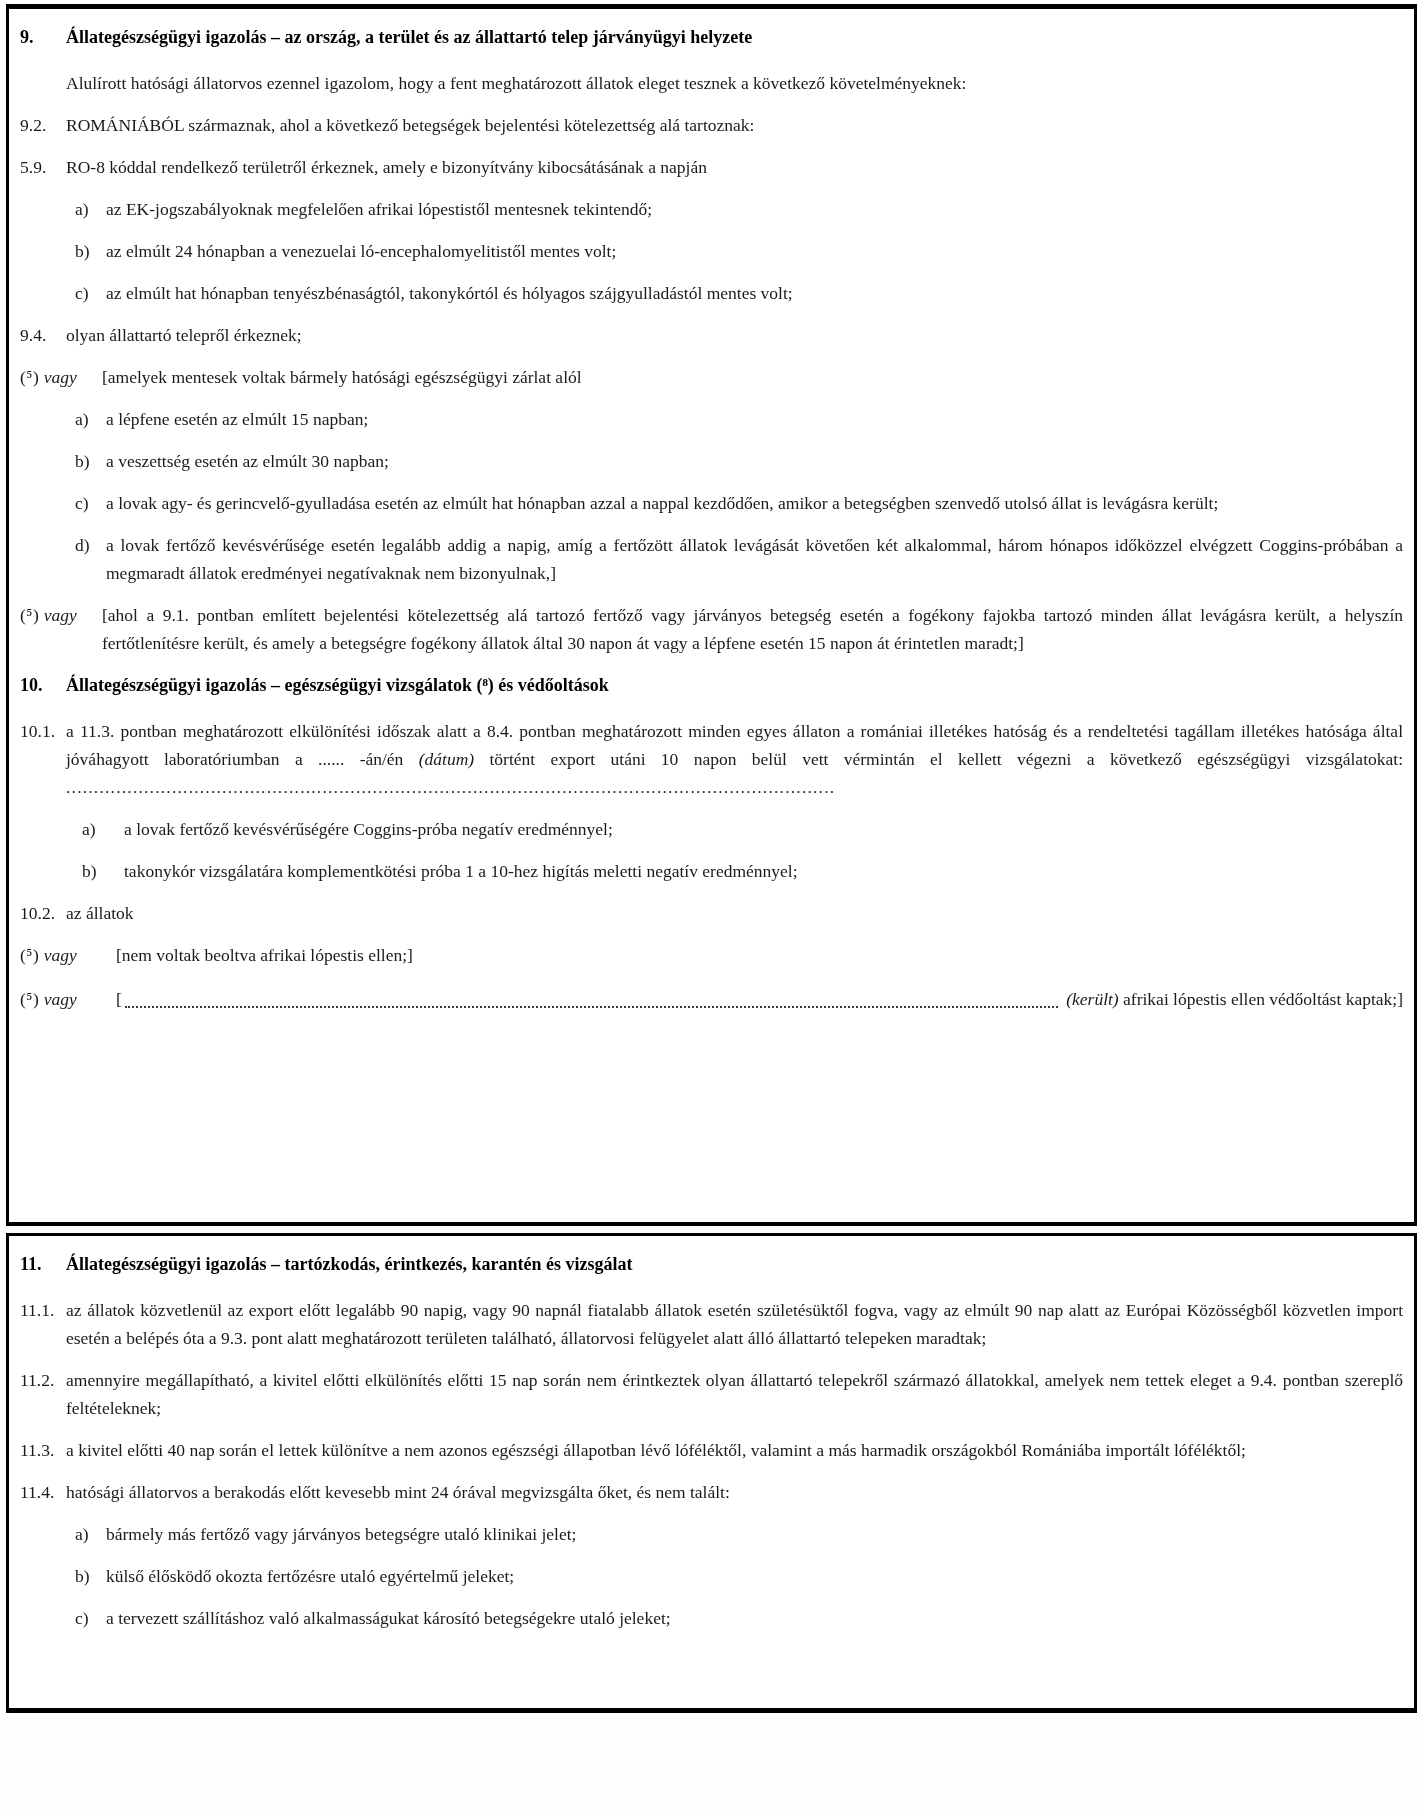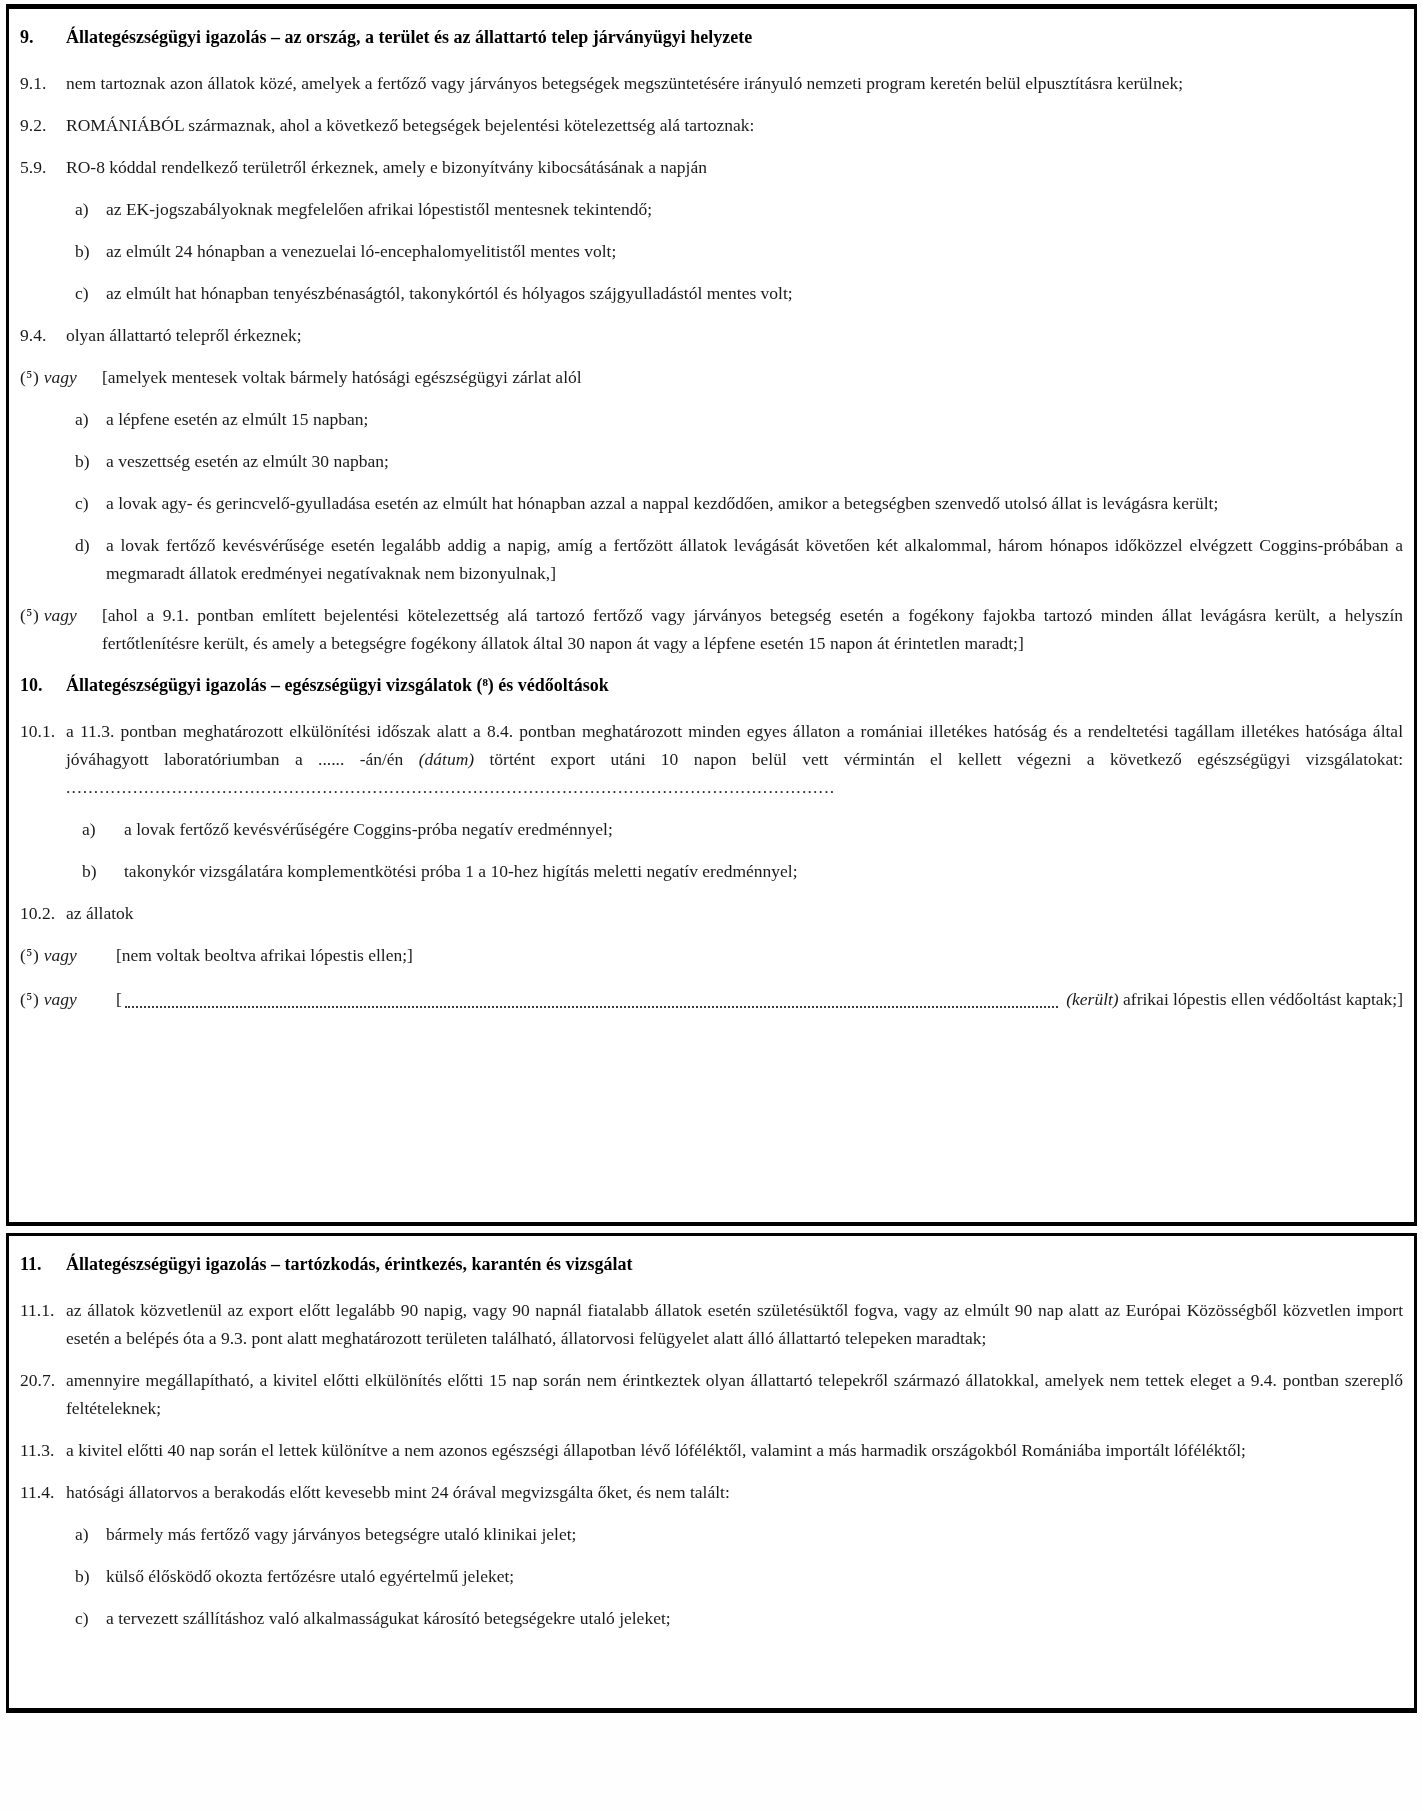--- a/index.html
+++ b/index.html
@@ -60,23 +60,22 @@
 </style>
 </head>
 <body>
 
 <div class="page">
   <div class="cert-box">
       <div class="row heading">
         <span class="lbl">9.</span>
         <div class="txt">Állategészségügyi igazolás – az ország, a terület és az állattartó telep járványügyi helyzete</div>
       </div>
-      <div class="row item">
-        <span class="lbl">9.1.</span>
-        <div class="txt">nem tartoznak azon állatok közé, amelyek a fertőző vagy járványos betegségek megszüntetésére irányuló nemzeti program keretén belül elpusztításra kerülnek;</div>
+      <div class="row para">
+        <div class="txt">Alulírott hatósági állatorvos ezennel igazolom, hogy a fent meghatározott állatok eleget tesznek a következő követelményeknek:</div>
       </div>
       <div class="row item">
         <span class="lbl">9.2.</span>
         <div class="txt">ROMÁNIÁBÓL származnak, ahol a következő betegségek bejelentési kötelezettség alá tartoznak:</div>
       </div>
       <div class="row item">
         <span class="lbl">5.9.</span>
         <div class="txt">RO-8 kóddal rendelkező területről érkeznek, amely e bizonyítvány kibocsátásának a napján</div>
       </div>
       <div class="row sub">
@@ -151,21 +150,21 @@
   <div class="cert-box box2">
       <div class="row heading">
         <span class="lbl">11.</span>
         <div class="txt">Állategészségügyi igazolás – tartózkodás, érintkezés, karantén és vizsgálat</div>
       </div>
       <div class="row item">
         <span class="lbl">11.1.</span>
         <div class="txt">az állatok közvetlenül az export előtt legalább 90 napig, vagy 90 napnál fiatalabb állatok esetén születésüktől fogva, vagy az elmúlt 90 nap alatt az Európai Közösségből közvetlen import esetén a belépés óta a 9.3. pont alatt meghatározott területen található, állatorvosi felügyelet alatt álló állattartó telepeken maradtak;</div>
       </div>
       <div class="row item">
-        <span class="lbl">20.7.</span>
+        <span class="lbl">11.2.</span>
         <div class="txt">amennyire megállapítható, a kivitel előtti elkülönítés előtti 15 nap során nem érintkeztek olyan állattartó telepekről származó állatokkal, amelyek nem tettek eleget a 9.4. pontban szereplő feltételeknek;</div>
       </div>
       <div class="row item">
         <span class="lbl">11.3.</span>
         <div class="txt">a kivitel előtti 40 nap során el lettek különítve a nem azonos egészségi állapotban lévő lóféléktől, valamint a más harmadik országokból Romániába importált lóféléktől;</div>
       </div>
       <div class="row item">
         <span class="lbl">11.4.</span>
         <div class="txt">hatósági állatorvos a berakodás előtt kevesebb mint 24 órával megvizsgálta őket, és nem talált:</div>
       </div>

